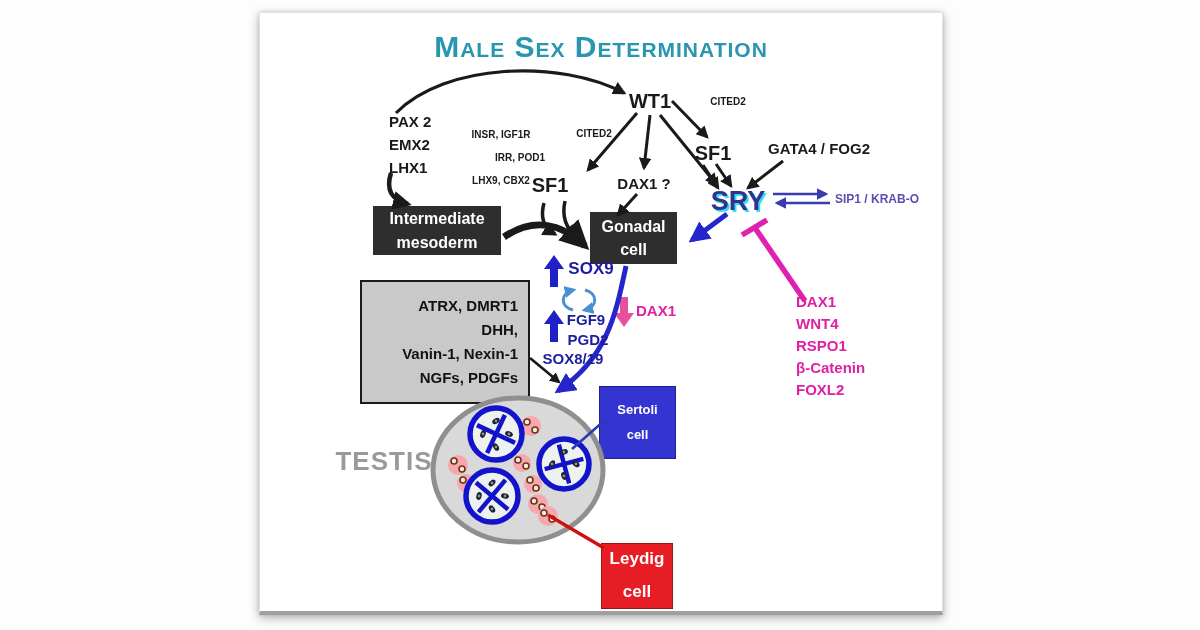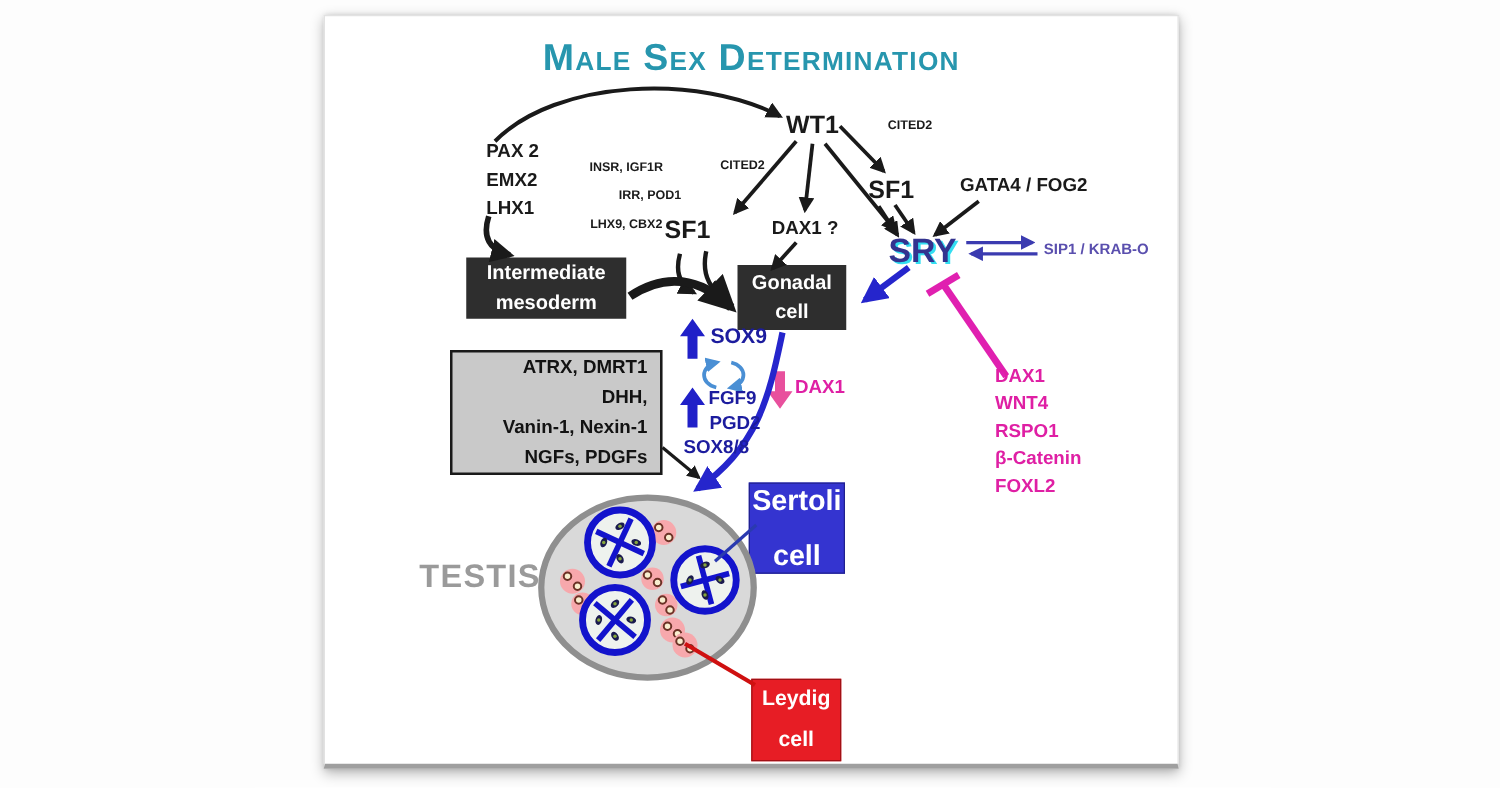--- a/index.html
+++ b/index.html
@@ -8,21 +8,21 @@
     position:absolute;left:259px;top:12px;width:682px;height:598px;background:#ffffff;
     border:1px solid #e2e2e2;border-bottom:4px solid #9f9f9f;
     box-shadow:0 3px 10px rgba(0,0,0,.30), 0 0 4px rgba(0,0,0,.12);
   }
   svg.overlay{position:absolute;left:0;top:0;width:682px;height:598px;z-index:2;pointer-events:none;}
   .box{position:absolute;z-index:1;display:flex;flex-direction:column;align-items:center;justify-content:center;
        font-weight:bold;color:#fff;text-align:center;}
   .darkbox{background:var(--darkbox,#2e2e2e);font-size:16px;line-height:1.45;}
   .graybox{background:var(--graybox,#c9c9c9);border:2px solid #1a1a1a;color:#121212;
            align-items:flex-end;padding-right:10px;box-sizing:border-box;font-size:15px;line-height:24px;}
-  .sertolibox{background:var(--sertoli,#3434d0);font-size:23px;line-height:1.9;border:1px solid #202090;}
+  .sertolibox{background:var(--sertoli,#3434d0);font-size:13px;line-height:1.9;border:1px solid #202090;}
   .leydigbox{background:var(--leydig,#e71d25);font-size:17px;line-height:1.8;border:1px solid #a01015;}
   .lbl{position:absolute;z-index:3;font-weight:bold;white-space:nowrap;color:#1a1a1a;}
   .c{transform:translate(-50%,-50%);text-align:right;}
   .l{transform:translateY(-50%);}
   .title{font-size:30px;font-variant:small-caps;letter-spacing:1px;color:var(--teal,#2796ae);}
   .f12{font-size:12px;} .f14{font-size:10px;} .f15{font-size:15px;} .f17{font-size:17px;} .f20{font-size:20px;} .f26{font-size:26px;}
   .navy{color:var(--navy,#1c1c9e);}
   .pink{color:var(--magenta,#df1fa4);}
   .purple{color:var(--purple,#5a4fae);}
   .sry{font-size:27px;color:var(--sryc,#33338f);text-shadow:2px 2px 0 rgba(0,214,238,.8);}
@@ -232,21 +232,21 @@
     </svg>
 
     <div class="box darkbox" style="left:113px;top:193px;width:128px;height:49px;">
       <span>Intermediate</span>
       <span>mesoderm</span>
     </div>
     <div class="box darkbox" style="left:330px;top:199px;width:87px;height:52px;">
       <span>Gonadal</span>
       <span>cell</span>
     </div>
-    <div class="box graybox" style="left:100px;top:267px;width:170px;height:100px;justify-content:center;align-items:flex-end;">
+    <div class="box graybox" style="left:100px;top:267px;width:170px;height:124px;justify-content:center;align-items:flex-end;">
       <span>ATRX, DMRT1</span>
       <span>DHH,</span>
       <span>Vanin-1, Nexin-1</span>
       <span>NGFs, PDGFs</span>
     </div>
     <div class="box sertolibox" style="left:339px;top:373px;width:75px;height:71px;">
       <span>Sertoli</span>
       <span>cell</span>
     </div>
     <div class="box leydigbox" style="left:341px;top:530px;width:70px;height:64px;justify-content:space-between;">
@@ -271,21 +271,21 @@
     <div class="lbl c f14" style="left:241px;top:167px;">LHX9, CBX2</div>
     <div class="lbl c f20" style="left:290px;top:172px;">SF1</div>
 
     <div class="lbl c f15" style="left:384px;top:170px;">DAX1 ?</div>
     <div class="lbl c sry" style="left:478px;top:188px;">SRY</div>
     <div class="lbl c f12 purple" style="left:617px;top:186px;">SIP1 / KRAB-O</div>
 
     <div class="lbl c f17 navy" style="left:331px;top:256px;">SOX9</div>
     <div class="lbl c f15 navy" style="left:326px;top:306px;">FGF9</div>
     <div class="lbl c f15 navy" style="left:328px;top:326px;">PGD2</div>
-    <div class="lbl c f15 navy" style="left:313px;top:345px;">SOX8/8</div>
+    <div class="lbl c f15 navy" style="left:313px;top:345px;">SOX8/19</div>
     <div class="lbl c f15 pink" style="left:396px;top:297px;">DAX1</div>
 
     <div class="lbl l f15 pink" style="left:536px;top:288px;">DAX1</div>
     <div class="lbl l f15 pink" style="left:536px;top:310px;">WNT4</div>
     <div class="lbl l f15 pink" style="left:536px;top:332px;">RSPO1</div>
     <div class="lbl l f15 pink" style="left:536px;top:354px;">β-Catenin</div>
     <div class="lbl l f15 pink" style="left:536px;top:376px;">FOXL2</div>
 
     <div class="lbl c f26 testis-lbl" style="left:124px;top:448px;">TESTIS</div>
   </div>

